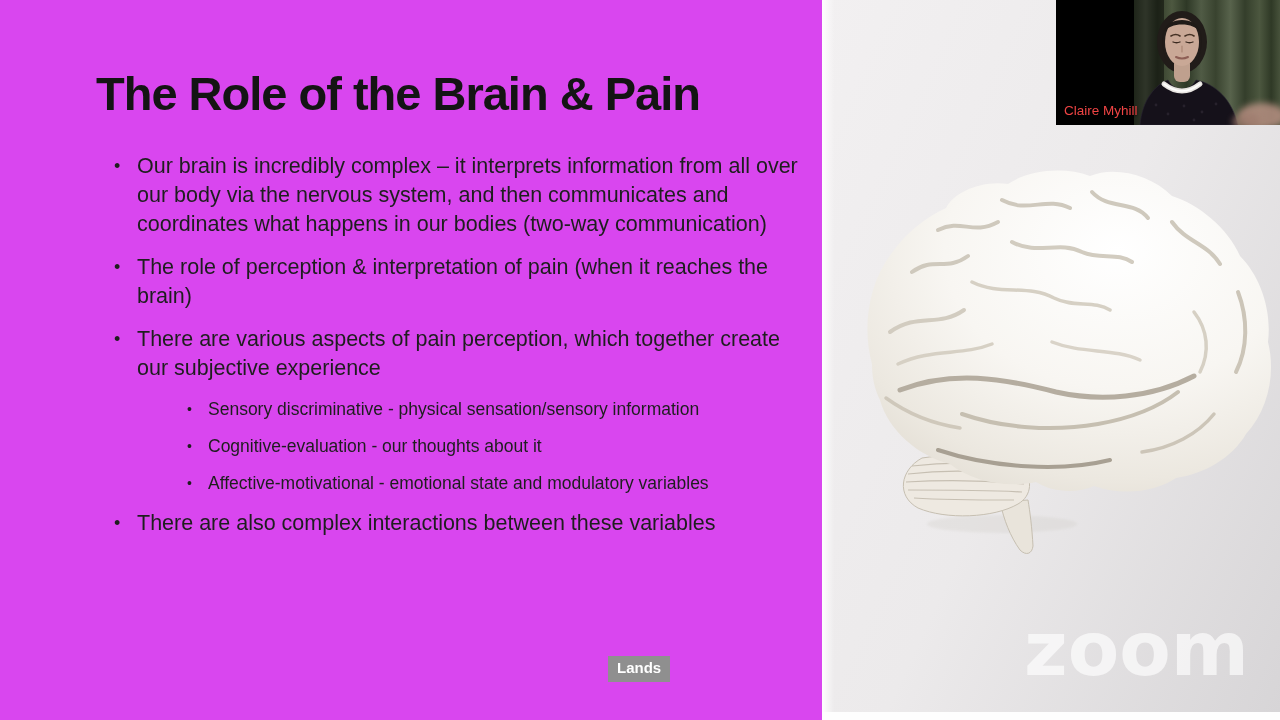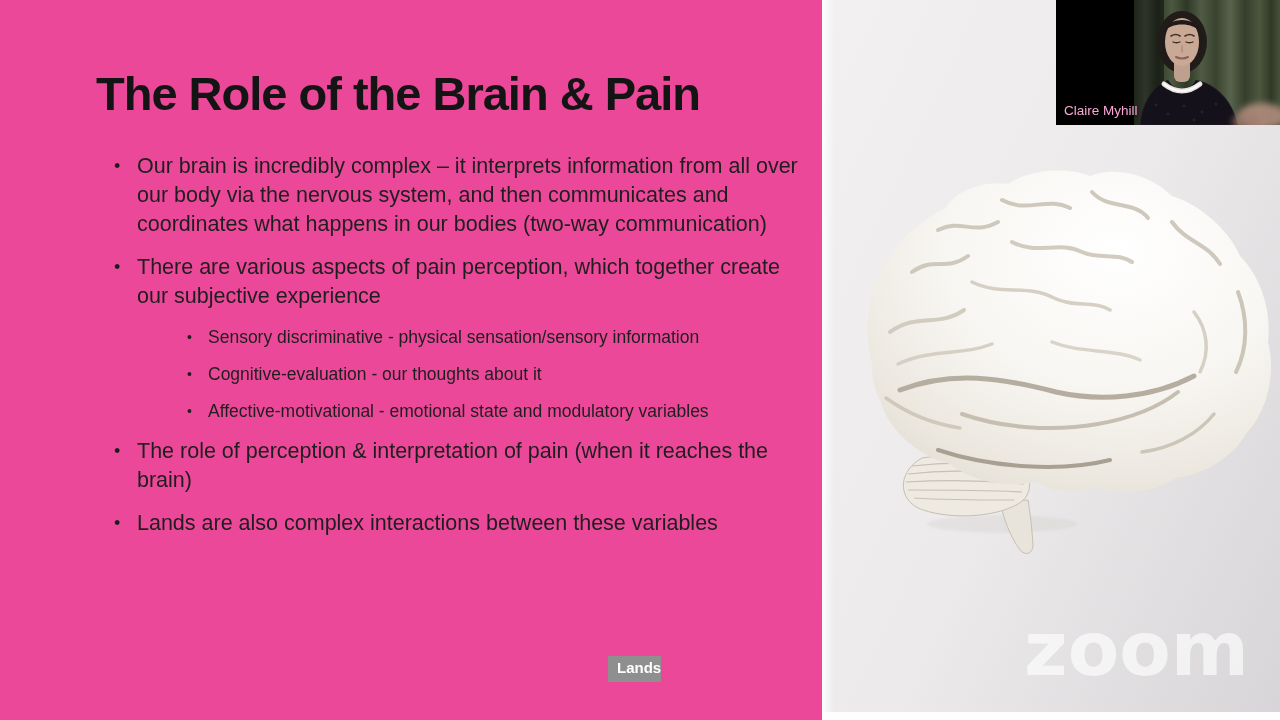--- a/index.html
+++ b/index.html
@@ -6,21 +6,21 @@
   body{
     width:1280px;height:720px;position:relative;overflow:hidden;
     background:#fefefe;
     font-family:"Liberation Sans", sans-serif;
   }
   .stage{position:absolute;inset:0;}
 
   
   .slide{
     position:absolute;left:0;top:0;width:822px;height:720px;
-    background:#ec4899;
+    background:#d946ef;
   }
   .slide-title{
     position:absolute;left:96px;top:66px;margin:0;
     font-size:47px;font-weight:600;letter-spacing:-1px;color:#141414;
     white-space:nowrap;
   }
   .bullets{
     position:absolute;left:114px;top:152px;width:694px;
     color:#1e1e1e;
   }
@@ -32,21 +32,21 @@
   .subbullet{display:flex;margin:0 0 13px 0;}
   .subbullet:last-child{margin-bottom:0;}
   .sub-dot{flex:0 0 21px;font-size:14px;line-height:24px;color:#1e1e1e;}
   .sub-dot::before{content:"\2022";}
   .sub-text{flex:1;font-size:17.5px;line-height:24px;}
 
   .footer-badge{
     position:absolute;left:608px;top:656px;
     background:#8f8f8f;color:#ffffff;
     font-size:15px;font-weight:bold;
-    padding:4px 0 5px 9px;line-height:1.1;
+    padding:4px 9px 5px 9px;line-height:1.1;
   }
 
   
   .right-panel{
     position:absolute;left:822px;top:0;width:458px;height:712px;
     background:linear-gradient(115deg,#f2f0f1 0%,#eceaeb 50%,#d7d5d7 100%);
   }
   .right-panel::before{
     content:"";position:absolute;left:0;top:0;width:12px;height:100%;
     background:linear-gradient(90deg,rgba(255,255,255,.95),rgba(255,255,255,0));
@@ -63,39 +63,44 @@
   }
 
   
   .video-thumb{
     position:absolute;left:1056px;top:0;width:224px;height:125px;
     background:#000;overflow:hidden;
   }
   .video-thumb svg{display:block;width:224px;height:125px;}
   .participant-name{
     position:absolute;left:8px;bottom:7px;
-    color:#f9a8d4;font-size:13.5px;font-weight:500;
+    color:#ef4444;font-size:13.5px;font-weight:500;
     text-shadow:0 1px 2px rgba(0,0,0,.8);
   }
 </style>
 </head>
 <body>
 
 <div class="stage">
 
   <div class="slide">
     <h1 class="slide-title">The Role of the Brain &amp; Pain</h1>
 
     <div class="bullets">
 
       <div class="bullet">
         <span class="bullet-dot"></span>
         <span class="bullet-text">Our brain is incredibly complex – it interprets information from all over our body via the nervous system, and then communicates and coordinates what happens in our bodies (two-way communication)</span>
       </div>
 
+
+      <div class="bullet">
+        <span class="bullet-dot"></span>
+        <span class="bullet-text">The role of perception &amp; interpretation of pain (when it reaches the brain)</span>
+      </div>
 
       <div class="bullet">
         <span class="bullet-dot"></span>
         <span class="bullet-text">
           <span>There are various aspects of pain perception, which together create our subjective experience</span>
           <span class="subbullets" style="display:block;">
             <span class="subbullet">
               <span class="sub-dot"></span>
               <span class="sub-text">Sensory discriminative - physical sensation/sensory information</span>
             </span>
@@ -106,26 +111,21 @@
             <span class="subbullet">
               <span class="sub-dot"></span>
               <span class="sub-text">Affective-motivational - emotional state and modulatory variables</span>
             </span>
           </span>
         </span>
       </div>
 
       <div class="bullet">
         <span class="bullet-dot"></span>
-        <span class="bullet-text">The role of perception &amp; interpretation of pain (when it reaches the brain)</span>
-      </div>
-
-      <div class="bullet">
-        <span class="bullet-dot"></span>
-        <span class="bullet-text">Lands are also complex interactions between these variables</span>
+        <span class="bullet-text">There are also complex interactions between these variables</span>
       </div>
 
     </div>
 
     <div class="footer-badge">Lands</div>
   </div>
 
   <div class="right-panel">
 
     <svg class="brain-svg" viewBox="0 0 440 415" aria-hidden="true">

